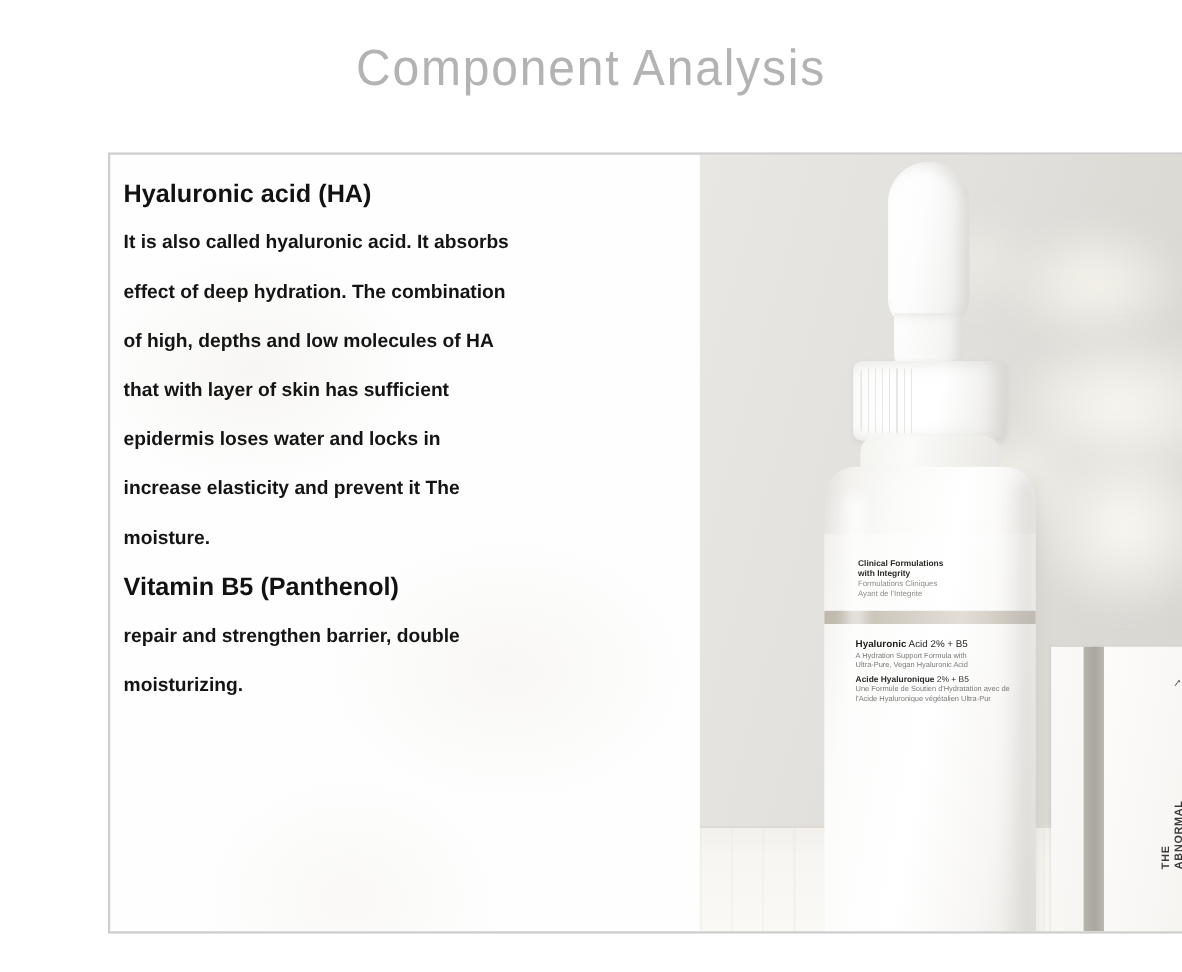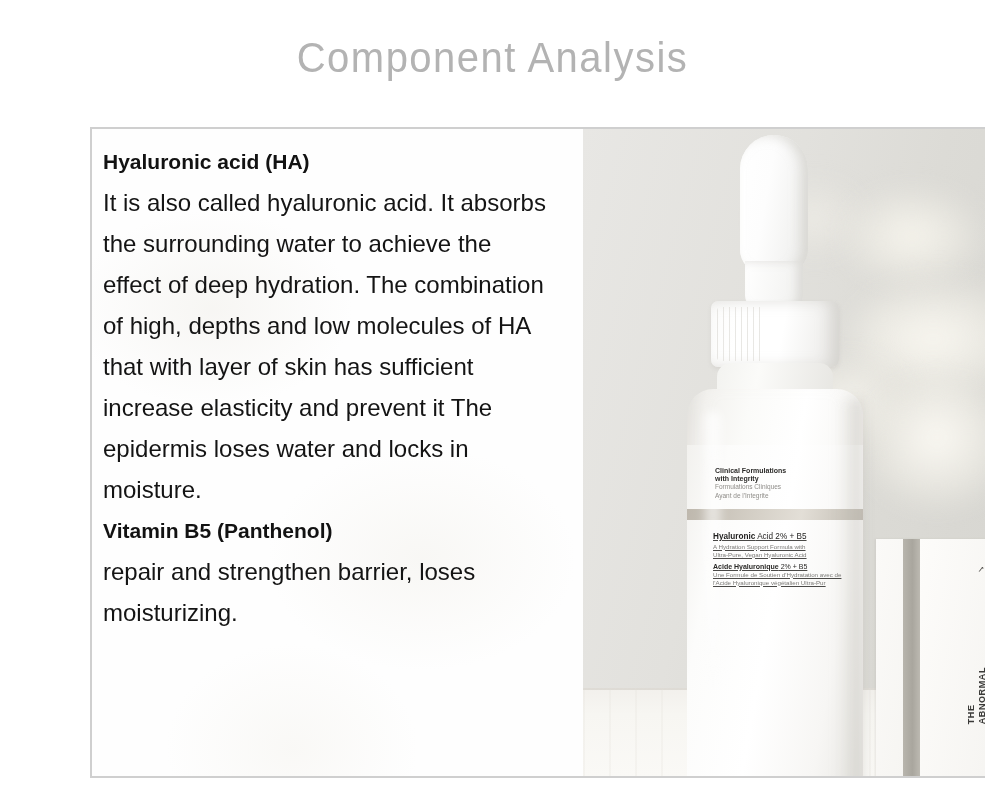--- a/index.html
+++ b/index.html
@@ -57,22 +57,22 @@
     z-index:2;
   }
   .heading{
     font-size:21px;
     font-weight:bold;
     color:#121212;
     line-height:41px;
     white-space:nowrap;
   }
   .body-text{
-    font-size:24px;
-    font-weight:400;
+    font-size:16px;
+    font-weight:700;
     color:#141414;
     line-height:41px;
   }
   .body-text .ln{display:block;white-space:nowrap;}
 
   
   .photo-col{
     flex:1;
     position:relative;
     overflow:hidden;
@@ -189,21 +189,21 @@
     opacity:.85;
   }
   .label-top{
     position:absolute;left:28px;top:228px;width:120px;
     font-size:6.5px;color:#3d3c3a;line-height:8.2px;
   }
   .label-top .l-b{font-weight:bold;font-size:7px;color:#2c2b29;}
   .label-top .l-g{color:#8f8d89;}
   .label-main{
     position:absolute;left:26px;top:294px;width:130px;
-    font-size:6.2px;color:#4a4947;line-height:8px;text-decoration:underline;
+    font-size:6.2px;color:#4a4947;line-height:8px;
   }
   .label-main .title-line{font-size:8.2px;color:#1e1d1c;margin-bottom:1.5px;}
   .label-main .title-line b{font-weight:bold;}
   .label-main .fr-line{font-size:7px;color:#2a2927;margin-top:4px;}
   .label-main .fr-line b{font-weight:bold;}
   .label-main .sub{color:#7b7a77;}
 
   
   .glass-hi{
     position:absolute;left:18px;top:172px;width:16px;height:300px;
@@ -224,34 +224,33 @@
 </div>
 
 <div class="panel">
 
   <div class="text-col">
 
     <div>
       <div class="heading">Hyaluronic acid (HA)</div>
       <div class="body-text">
         <span class="ln">It is also called hyaluronic acid. It absorbs</span>
-        <span class="ln">the surrounding water to achieve the</span>
         <span class="ln">effect of deep hydration. The combination</span>
         <span class="ln">of high, depths and low molecules of HA</span>
         <span class="ln">that with layer of skin has sufficient</span>
+        <span class="ln">epidermis loses water and locks in</span>
         <span class="ln">increase elasticity and prevent it The</span>
-        <span class="ln">epidermis loses water and locks in</span>
         <span class="ln">moisture.</span>
       </div>
     </div>
 
     <div>
       <div class="heading">Vitamin B5 (Panthenol)</div>
       <div class="body-text">
-        <span class="ln">repair and strengthen barrier, loses</span>
+        <span class="ln">repair and strengthen barrier, double</span>
         <span class="ln">moisturizing.</span>
       </div>
     </div>
 
   </div>
 
   <div class="photo-col">
 
     <div class="bokeh b5"></div>
     <div class="bokeh b2"></div>

